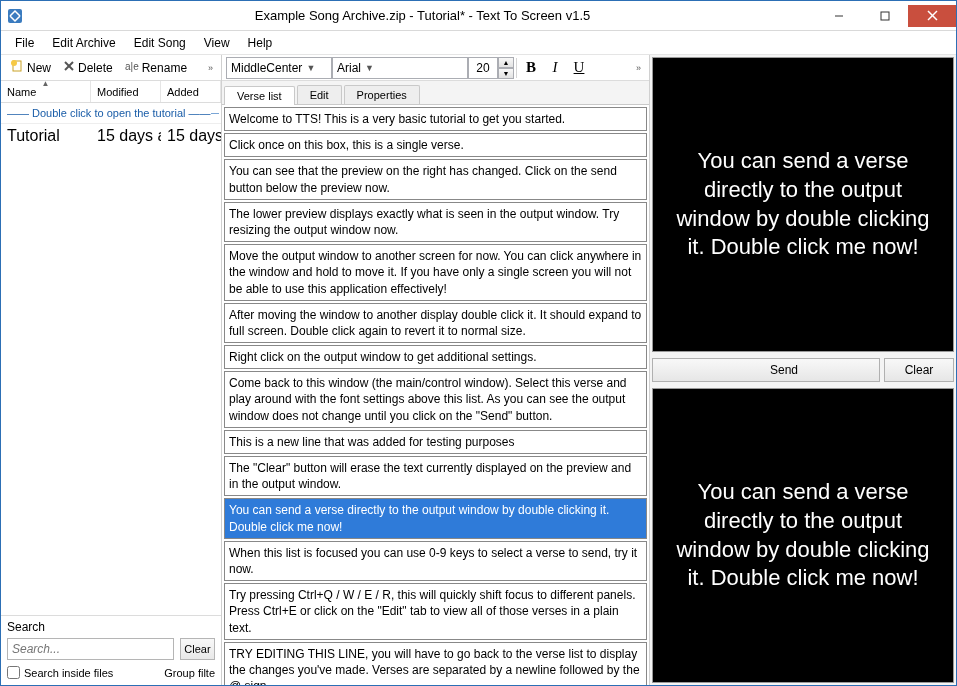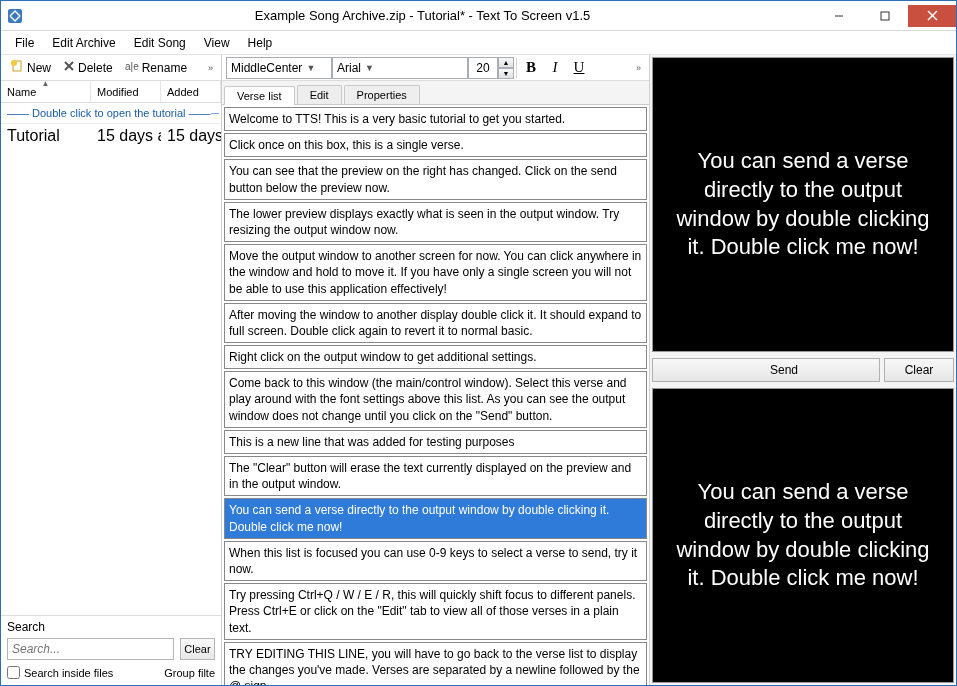--- a/index.html
+++ b/index.html
@@ -204,21 +204,21 @@
         <div class="tab">Edit</div>
         <div class="tab">Properties</div>
       </div>
 
       <div class="verses" id="verses">
           <div class="verse">Welcome to TTS! This is a very basic tutorial to get you started.</div>
           <div class="verse">Click once on this box, this is a single verse.</div>
           <div class="verse">You can see that the preview on the right has changed. Click on the send button below the preview now.</div>
           <div class="verse">The lower preview displays exactly what is seen in the output window. Try resizing the output window now.</div>
           <div class="verse">Move the output window to another screen for now. You can click anywhere in the window and hold to move it. If you have only a single screen you will not be able to use this application effectively!</div>
-          <div class="verse">After moving the window to another display double click it. It should expand to full screen. Double click again to revert it to normal basic.</div>
+          <div class="verse">After moving the window to another display double click it. It should expand to full screen. Double click again to revert it to normal size.</div>
           <div class="verse">Right click on the output window to get additional settings.</div>
           <div class="verse">Come back to this window (the main/control window).
 Select this verse and play around with the font settings above this list. As you can see the output window does not change until you click on the "Send" button.</div>
           <div class="verse">This is a new line that was added for testing purposes</div>
           <div class="verse">The "Clear" button will erase the text currently displayed on the preview and in the output window.</div>
           <div class="verse selected">You can send a verse directly to the output window by double clicking it. Double click me now!</div>
           <div class="verse">When this list is focused you can use 0-9 keys to select a verse to send, try it now.</div>
           <div class="verse">Try pressing Ctrl+Q / W / E / R, this will quickly shift focus to different panels. Press Ctrl+E or click on the "Edit" tab to view all of those verses in a plain text.</div>
           <div class="verse">TRY EDITING THIS LINE, you will have to go back to the verse list to display the changes you've made. Verses are separated by a newline followed by the @ sign.</div>
         </div>

